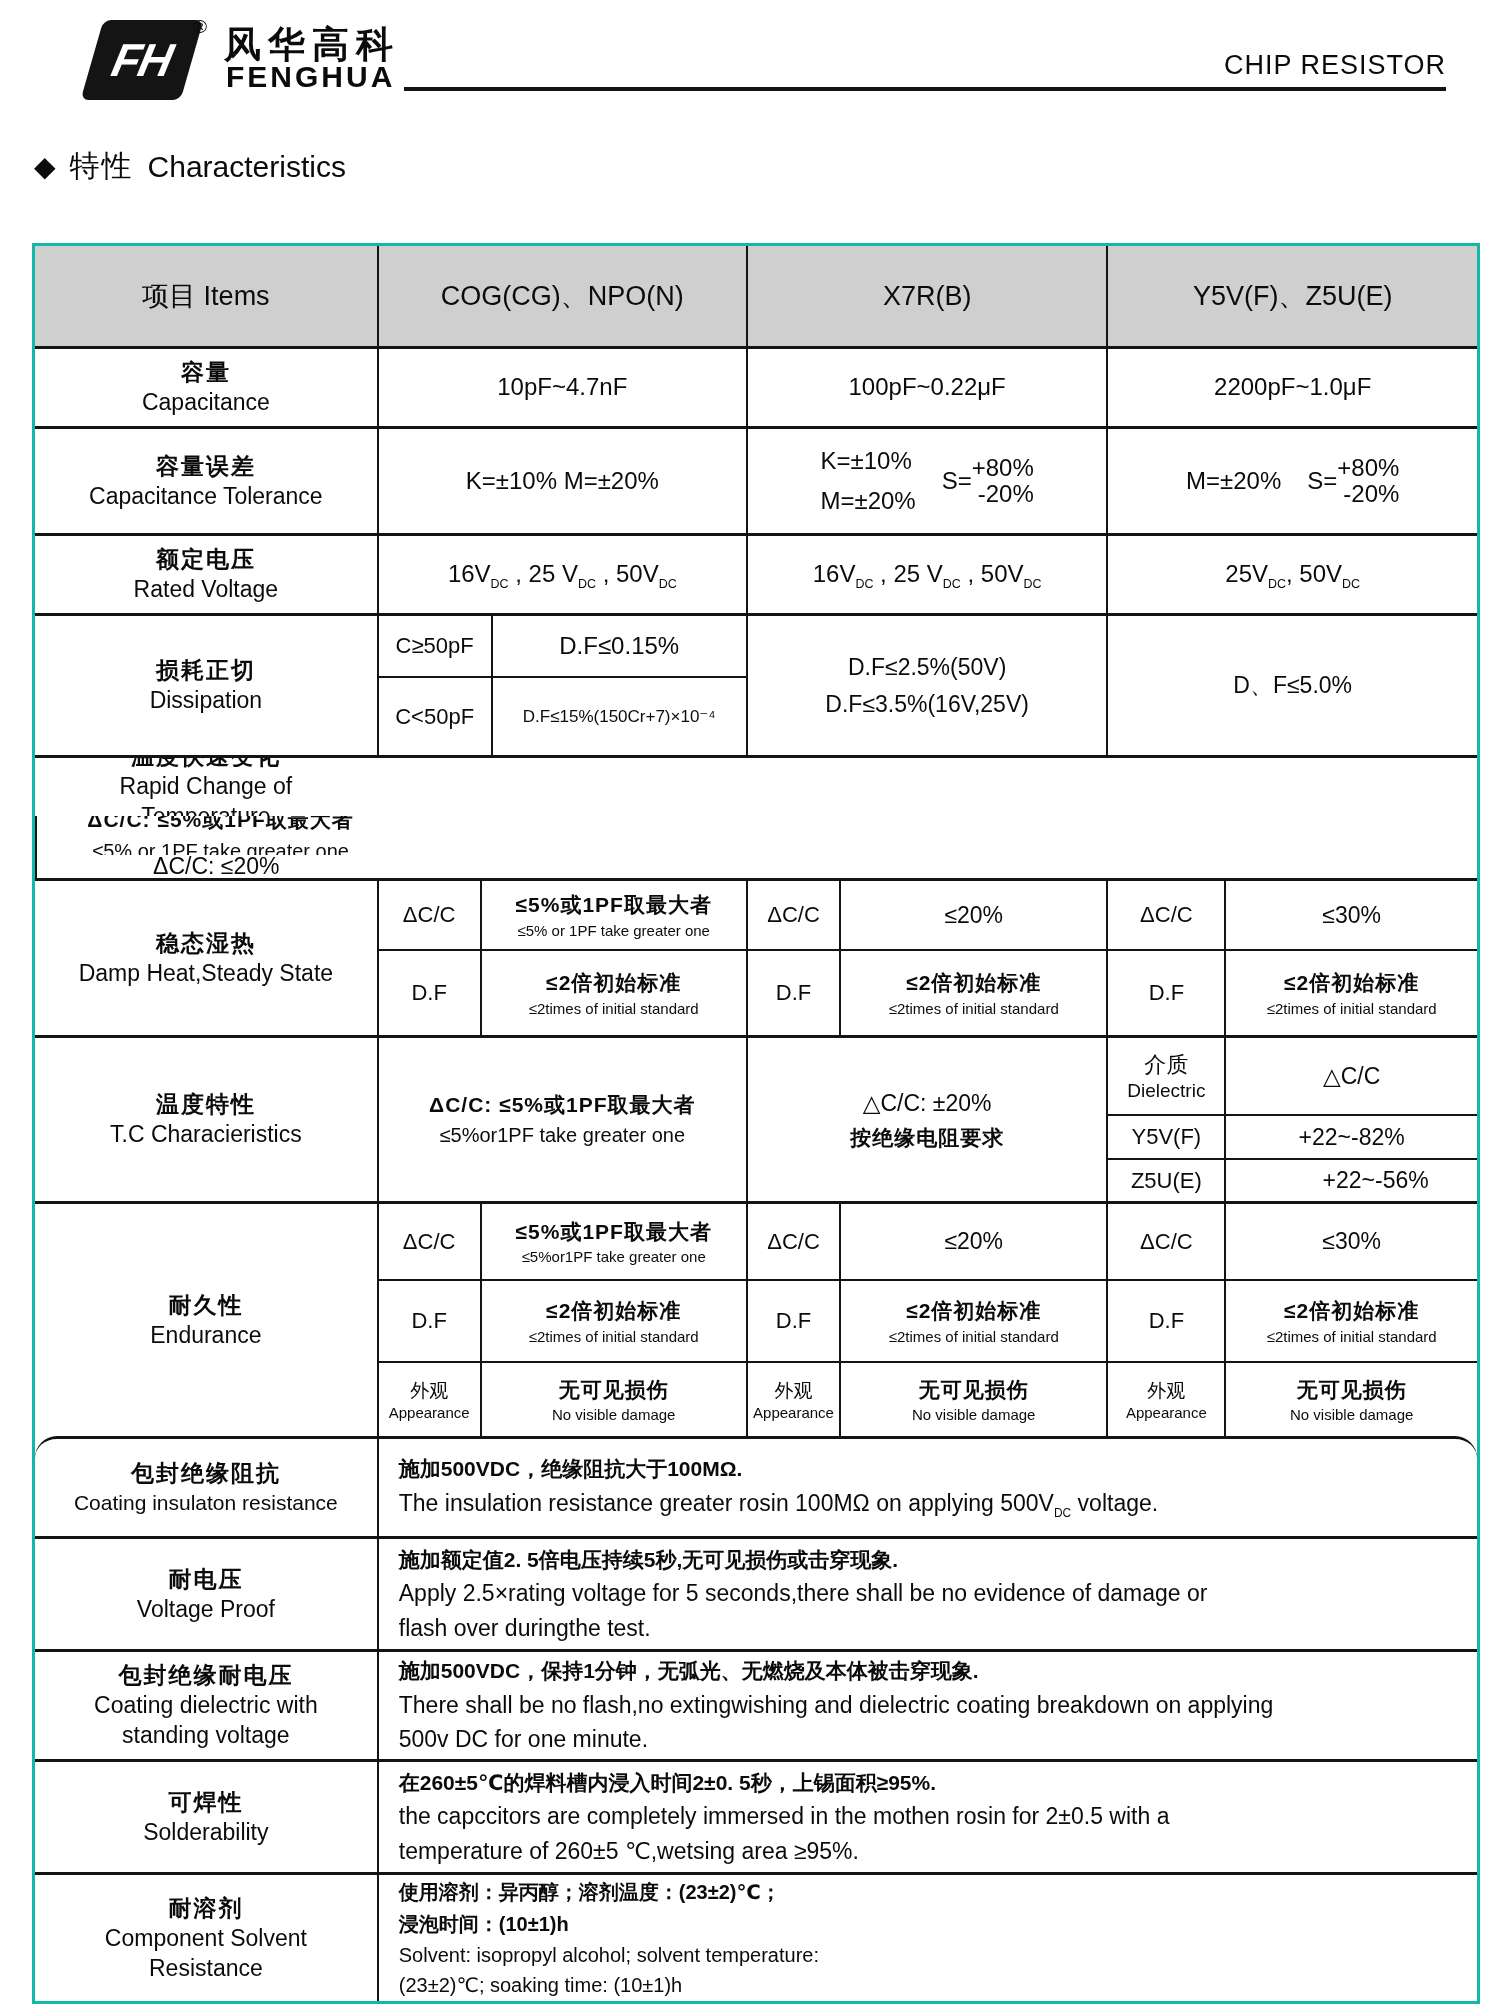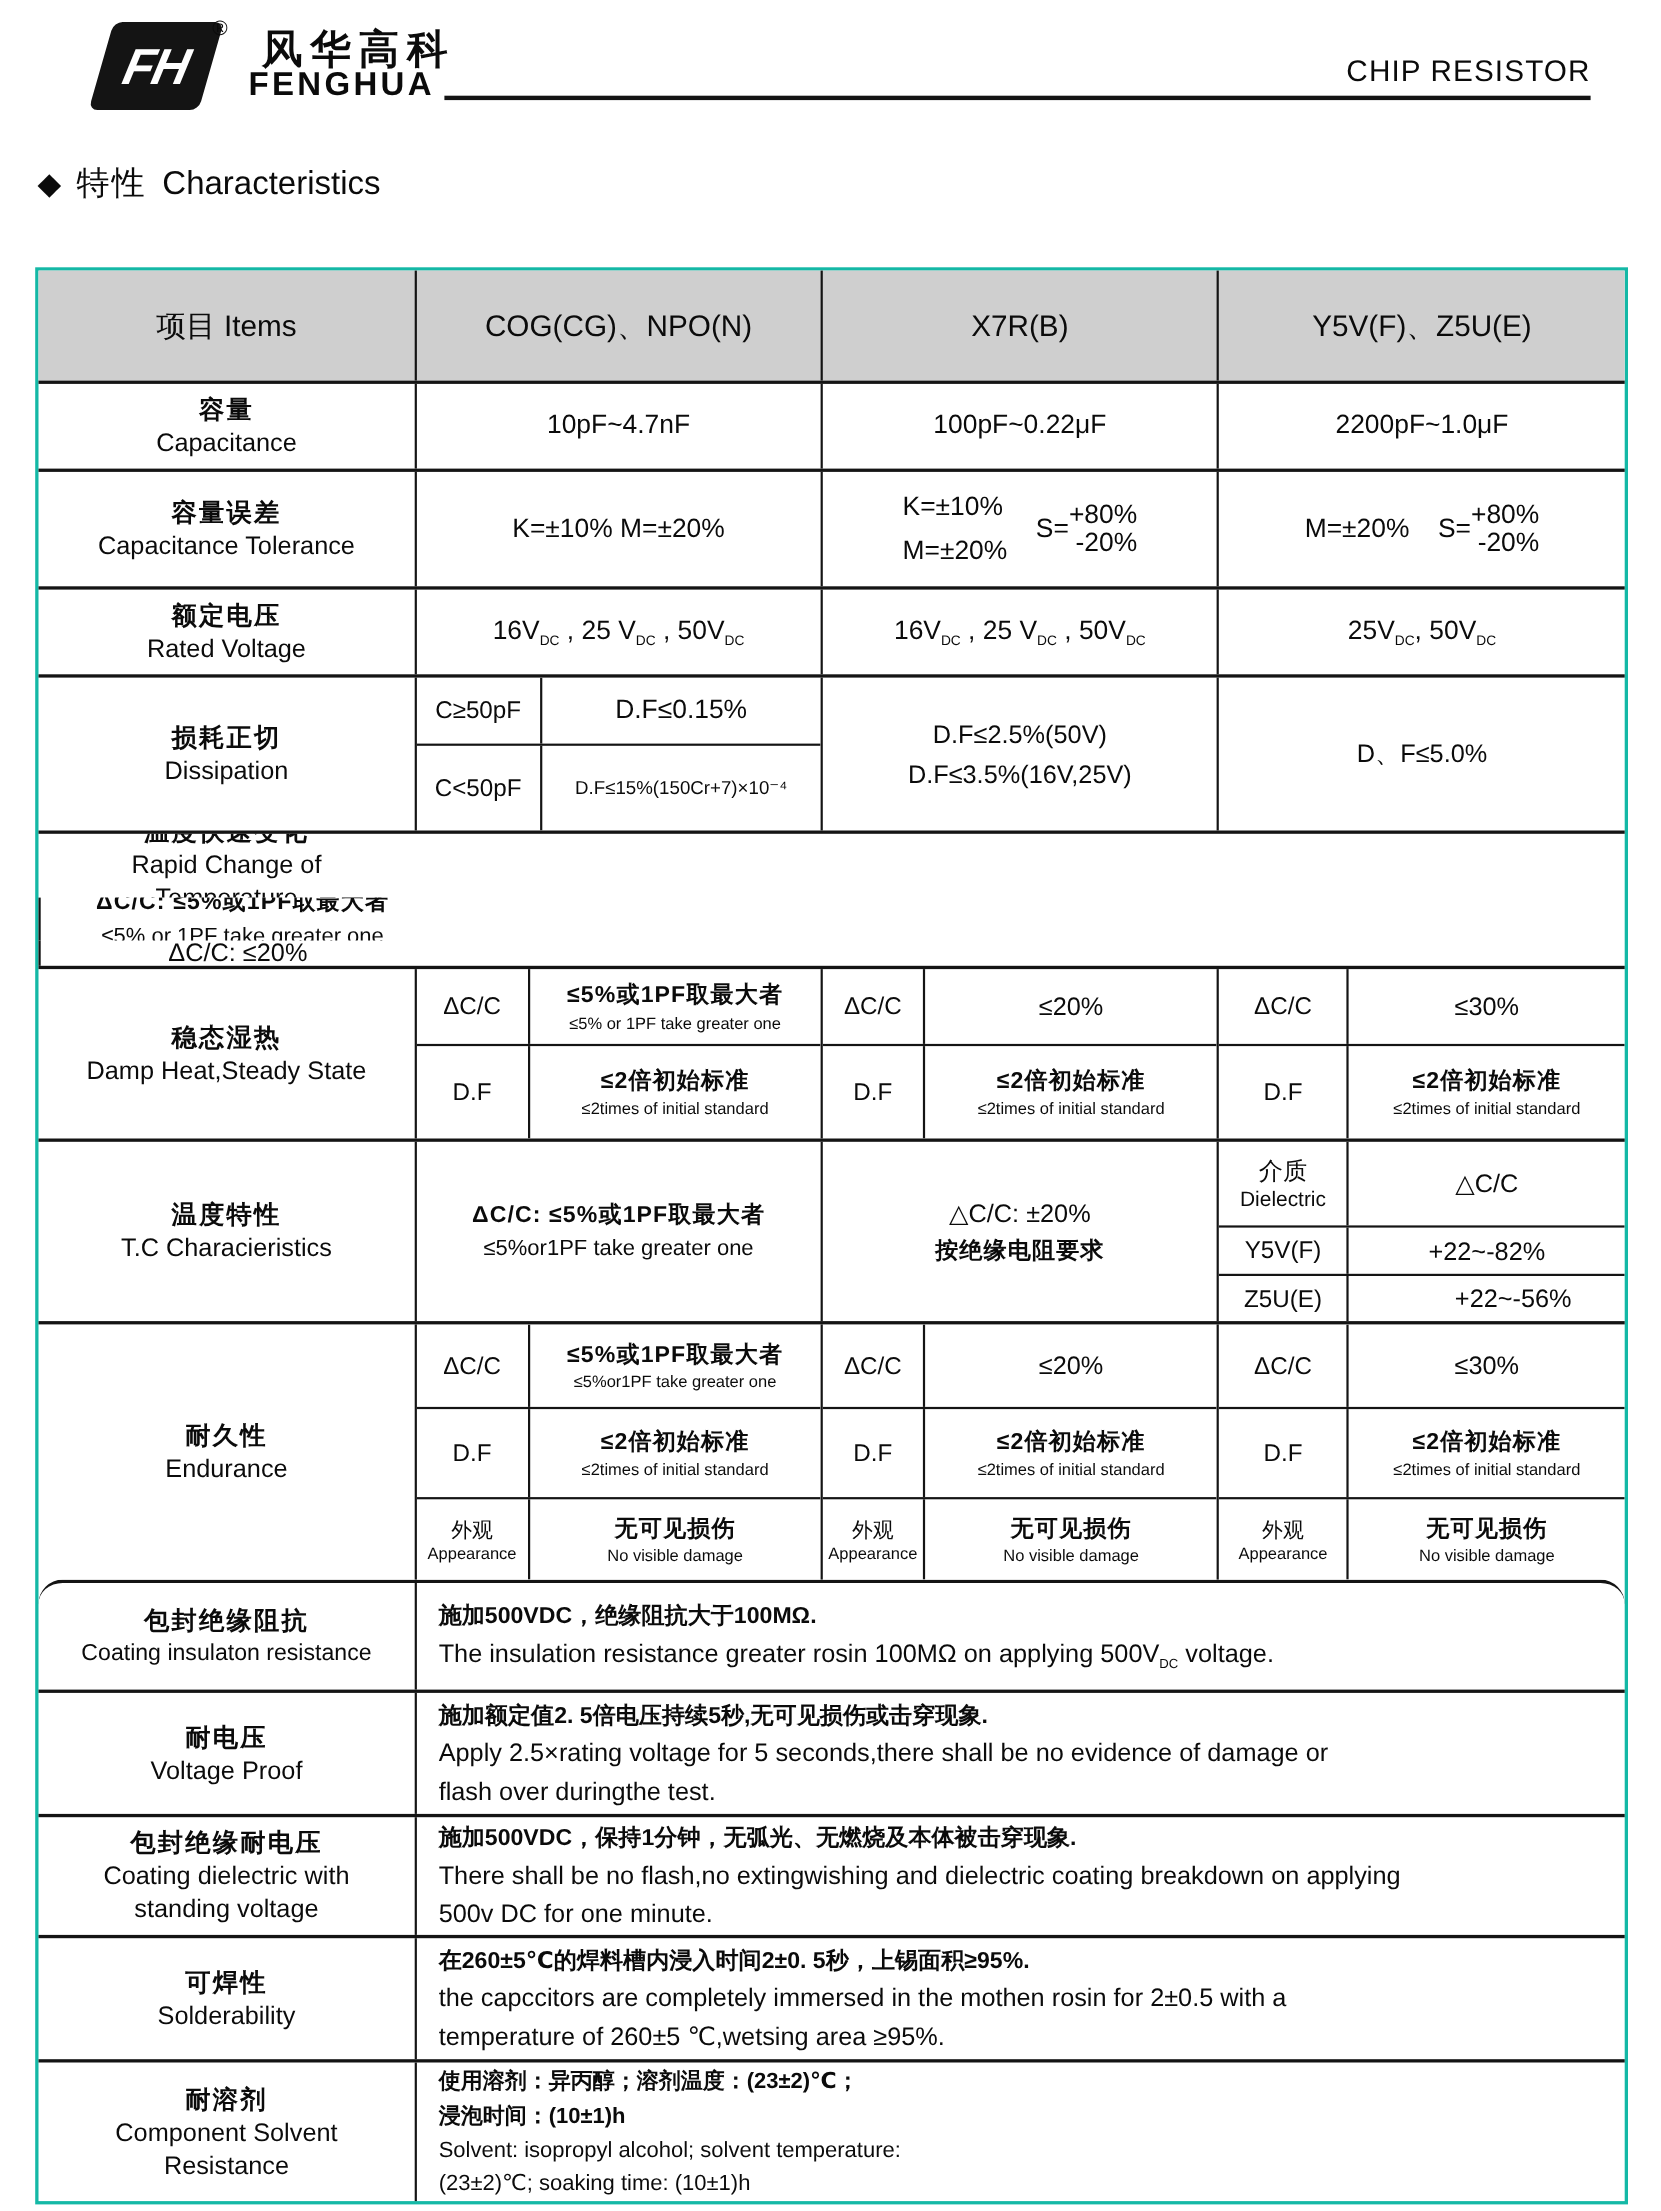--- a/index.html
+++ b/index.html
@@ -4,21 +4,21 @@
 <style>
   html,body{margin:0;padding:0;background:#fff;}
   .page{position:relative;width:1510px;height:2010px;background:#ffffff;overflow:hidden;
         font-family:"Liberation Sans","DejaVu Sans",sans-serif;color:#0b0b0b;}
 
   
   .logo-mark{position:absolute;left:92px;top:20px;width:100px;height:80px;background:#141414;
              transform:skewX(-16deg);border-radius:8px;display:flex;align-items:center;justify-content:center;}
   .logo-mono{color:#fff;font-weight:bold;font-style:italic;font-size:46px;letter-spacing:-2px;transform:skewX(4deg);}
   .reg-mark{position:absolute;left:193px;top:16px;font-size:19px;}
-  .brand-cn{position:absolute;left:238px;top:20px;font-size:37px;font-weight:bold;letter-spacing:7px;}
+  .brand-cn{position:absolute;left:224px;top:20px;font-size:37px;font-weight:bold;letter-spacing:7px;}
   .brand-en{position:absolute;left:226px;top:60px;font-size:30px;font-weight:bold;letter-spacing:3px;}
   .doc-title{position:absolute;right:64px;top:50px;font-size:27px;letter-spacing:1px;}
   .header-rule{position:absolute;left:404px;top:87px;width:1042px;height:4px;background:#141414;}
 
   .section-title{position:absolute;left:34px;top:146px;font-size:30px;display:flex;align-items:center;gap:14px;}
   .diamond{font-size:28px;}
   .sec-cn{font-weight:normal;letter-spacing:2px;text-align:center;}
 
   
   .tbl{position:absolute;left:32px;top:243px;width:1448px;border:3px solid #14b8a6;box-sizing:border-box;background:#fff;}

